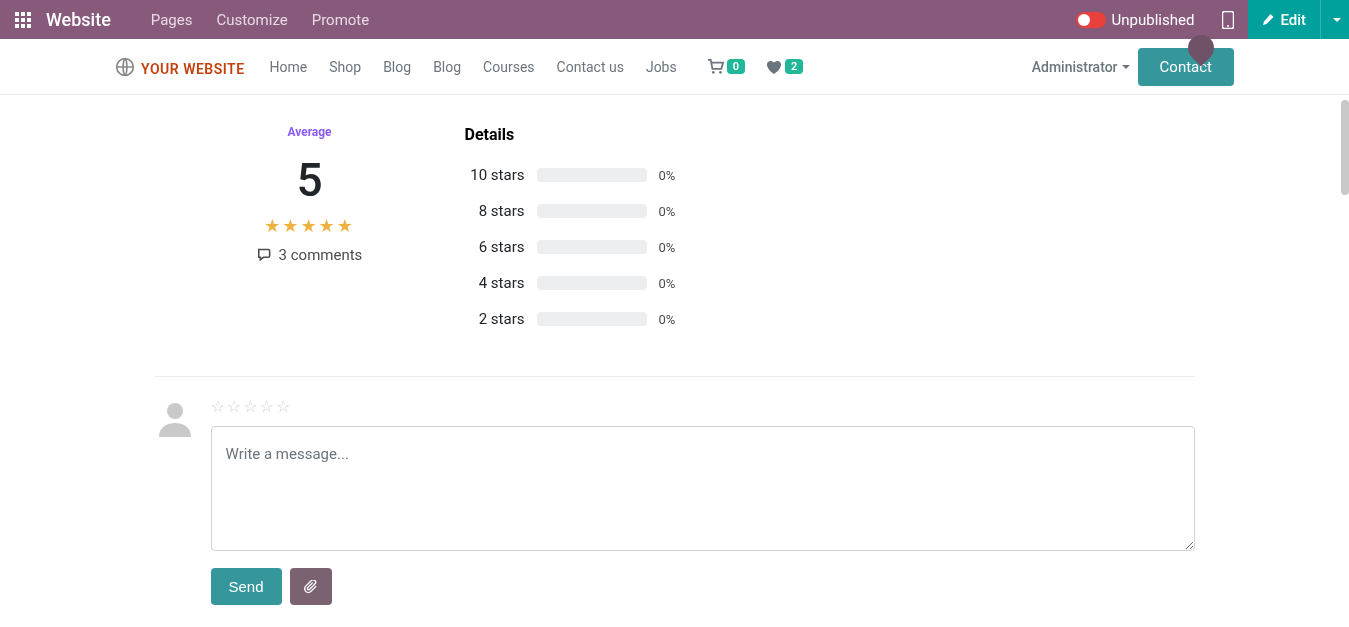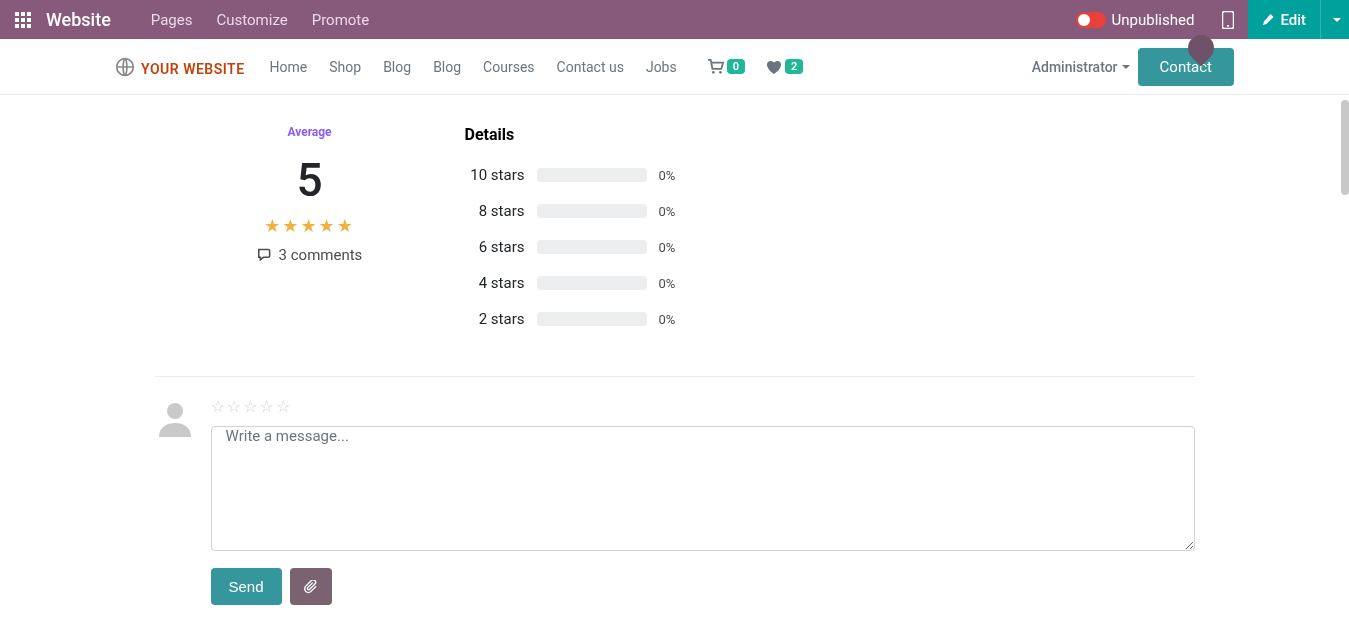--- a/index.html
+++ b/index.html
@@ -50,21 +50,21 @@
   .det-col h4 { font-weight:700; font-size:16px; color:#000000; margin-bottom:22px; }
   .det-row { display:flex; align-items:center; gap:12px; margin-bottom:18px; color:#212529; }
   .det-row .lab { width:60px; font-size:15px;text-align:right; }
   .det-row .bar { width:110px; height:14px; background:#edeef0; border-radius:4px; }
   .det-row .pct { color:#4c4c4c; font-size:13px; }
 
   .comment-area { display:flex; gap:16px; padding-top:20px; }
   .avatar { width:40px; height:40px; }
   .avatar svg { width:100%; height:100%; }
   .comment-form { flex:1; }
-  .msg-box { width:100%; height:125px; border:1px solid #ced4da; border-radius:4px; padding:0 14px; font-size:15px; color:#6c757d; resize:both; font-family:inherit; }
+  .msg-box { width:100%; height:125px; border:1px solid #ced4da; border-radius:4px; padding:18px 14px; font-size:15px; color:#6c757d; resize:both; font-family:inherit; }
   .msg-box::placeholder { color:#6c757d; }
   .form-actions { margin-top:14px; display:flex; gap:8px; }
   .send-btn { background:#35979c; color:#fff; border:none; padding:10px 18px; border-radius:4px; cursor:pointer; font-size:15px; }
   .attach-btn { background:#7a6270; color:#fff; border:none; padding:10px 14px; border-radius:4px; cursor:pointer; }
 
   .scroll-ind { position:fixed; right:0; top:100px; width:8px; height:95px; background:#c8c8c8; border-radius:4px; }
 
   svg { display:block; }
 </style>
 </head>

